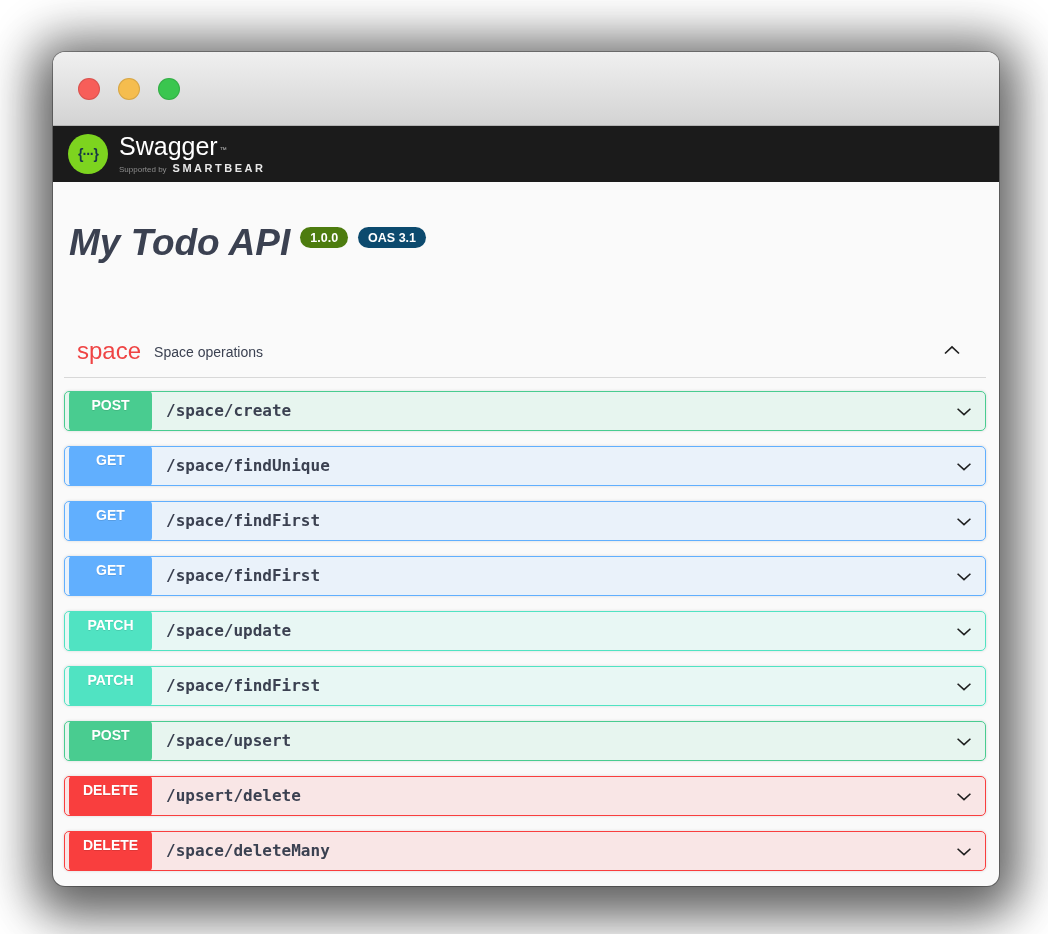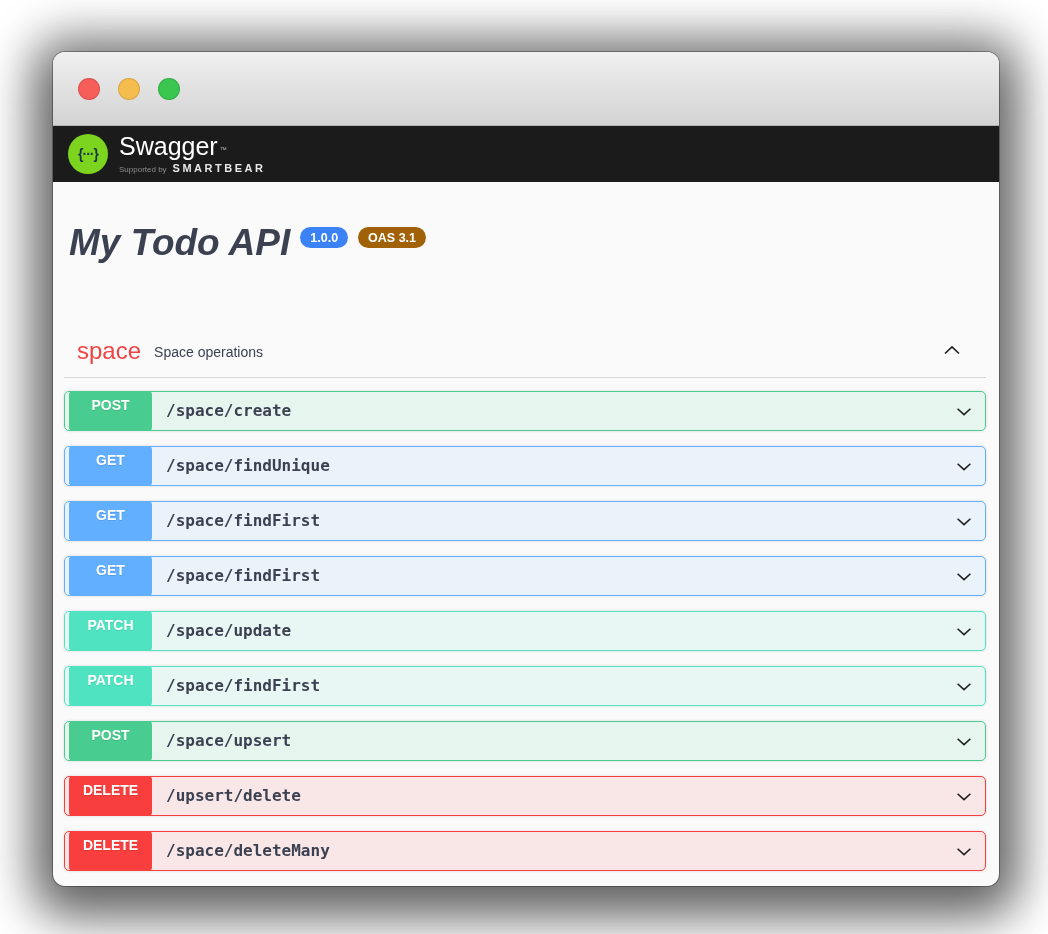--- a/index.html
+++ b/index.html
@@ -130,22 +130,22 @@
         <span class="supported-by">Supported by</span>
         <span class="sponsor">SMARTBEAR</span>
       </div>
     </div>
   </div>
 
   <div class="content">
 
     <div class="info-block">
       <h1 class="api-title">My Todo API</h1>
-      <span class="pill" id="version-pill" style="background: #3b82f6;">1.0.0</span>
-      <span class="pill" id="spec-pill" style="background: #a16207;">OAS 3.1</span>
+      <span class="pill" id="version-pill" style="background: #4d7c0f;">1.0.0</span>
+      <span class="pill" id="spec-pill" style="background: #0c4a6e;">OAS 3.1</span>
     </div>
 
     <div class="tag-header">
       <span class="tag-name">space</span>
       <span class="tag-desc">Space operations</span>
       <span class="tag-toggle">
         <svg width="24" height="24" viewBox="0 0 24 24">
           <path d="M5 14.5l7-6.5 7 6.5" fill="none" stroke="#1f1f1f" stroke-width="1.7"></path>
         </svg>
       </span>

